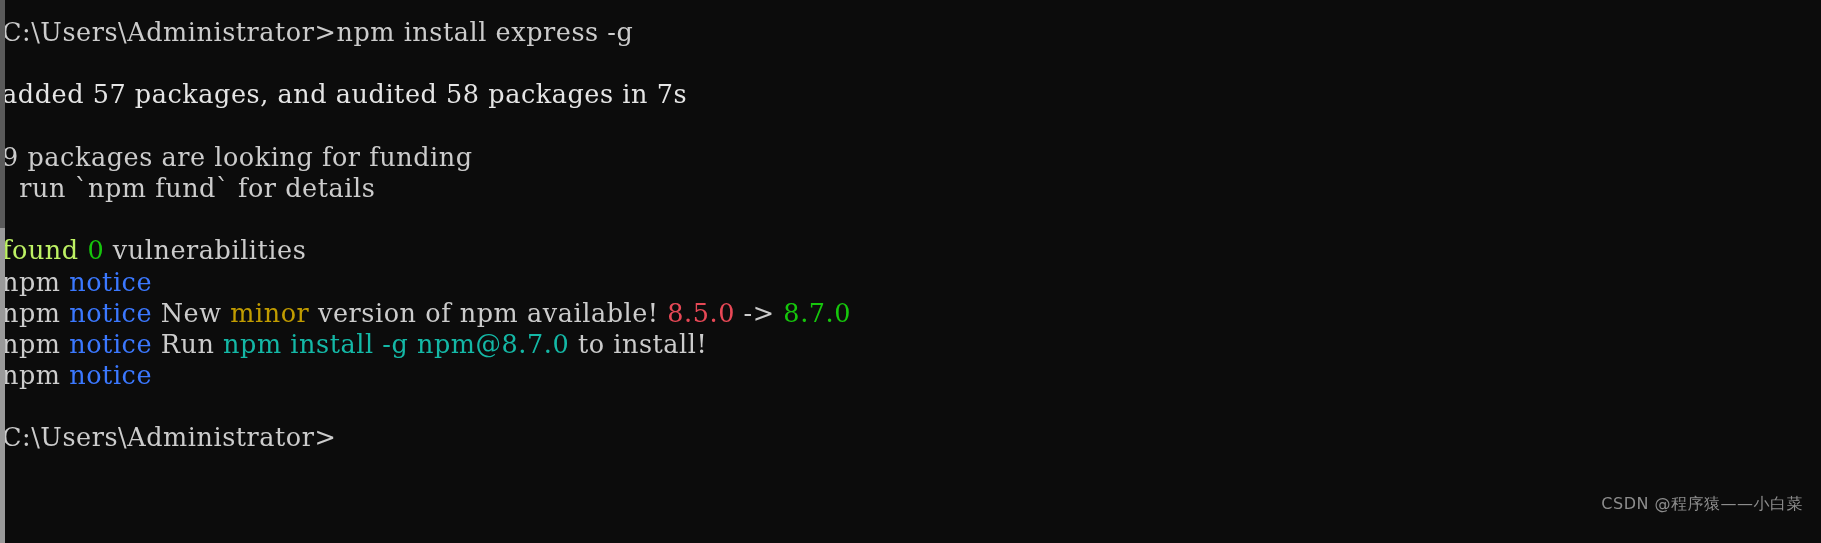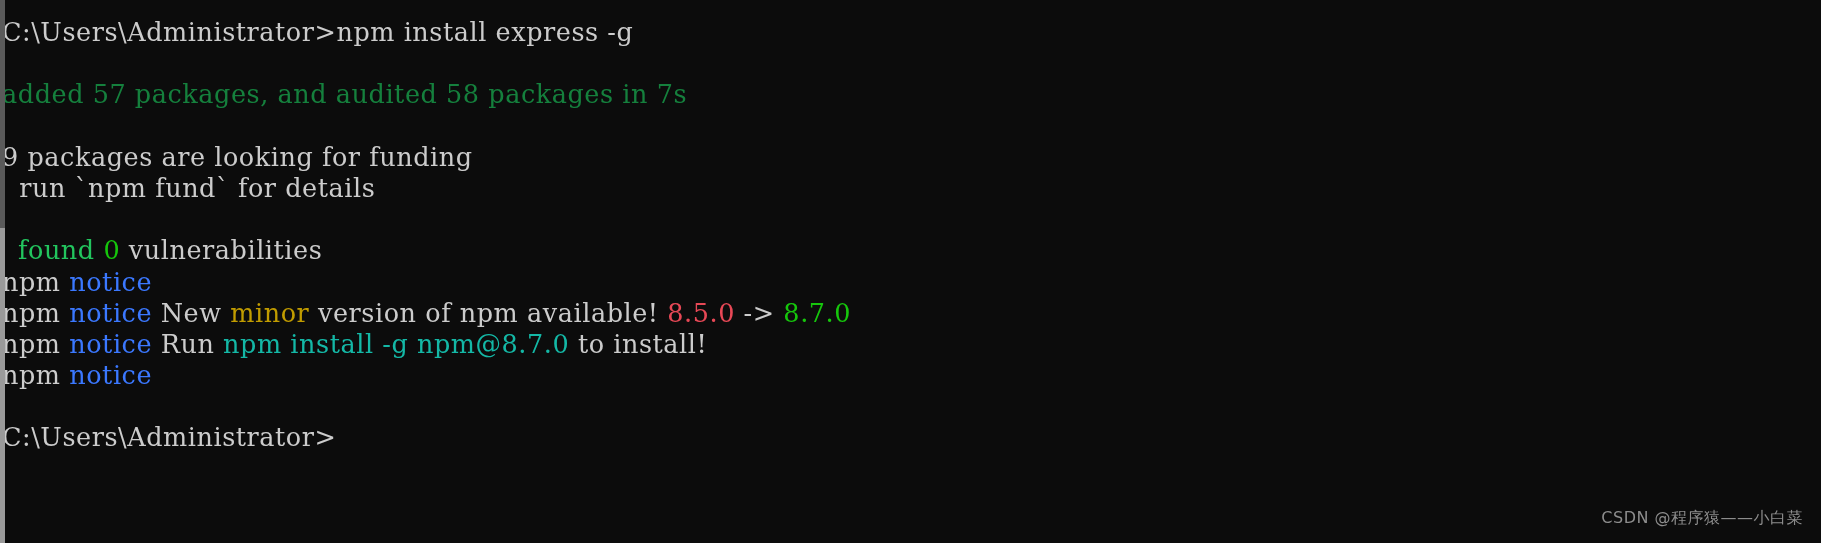--- a/index.html
+++ b/index.html
@@ -51,47 +51,47 @@
     margin-left: 2px;
   }
   .line.blank {
     color: transparent;
   }
   .seg { white-space: pre; }
 
   #watermark {
     position: absolute;
     right: 18px;
-    bottom: 14px;
+    bottom: 28px;
     font-family: "DejaVu Sans", "Liberation Sans", sans-serif;
     font-size: 16px;
     color: #8d8d8d;
     letter-spacing: 0.5px;
     white-space: pre;
     z-index: 4;
   }
 </style>
 </head>
 <body style="background: rgb(12, 12, 12);">
 
 <div id="terminal" style="background: rgb(12, 12, 12);">
 
   <div id="scrollbar-strip" style="background: rgb(154, 154, 154);">
     <div id="scrollbar-thumb" style="background: rgb(90, 90, 90); top: 0px; height: 228px;"></div>
   </div>
 
   <div id="console-text">
       <div class="line"><span class="seg" style="color: rgb(204, 204, 204);">C:\Users\Administrator&gt;npm install express -g</span></div>
       <div class="line blank"><span class="seg" style="color: rgb(204, 204, 204);"> </span></div>
-      <div class="line"><span class="seg" style="color: #15803d;">added 57 packages, and audited 58 packages in 7s</span></div>
+      <div class="line"><span class="seg" style="color: #e5e5e5;">added 57 packages, and audited 58 packages in 7s</span></div>
       <div class="line blank"><span class="seg" style="color: rgb(204, 204, 204);"> </span></div>
       <div class="line"><span class="seg" style="color: rgb(204, 204, 204);">9 packages are looking for funding</span></div>
       <div class="line"><span class="seg" style="color: rgb(204, 204, 204);">  run `npm fund` for details</span></div>
       <div class="line blank"><span class="seg" style="color: rgb(204, 204, 204);"> </span></div>
-      <div class="line"><span class="seg" style="color: #22c55e; margin-left: 16px;">found </span><span class="seg" style="color: rgb(22, 198, 12);">0</span><span class="seg" style="color: rgb(204, 204, 204);"> vulnerabilities</span></div>
+      <div class="line"><span class="seg" style="color: #bef264;">found </span><span class="seg" style="color: rgb(22, 198, 12);">0</span><span class="seg" style="color: rgb(204, 204, 204);"> vulnerabilities</span></div>
       <div class="line"><span class="seg" style="color: rgb(204, 204, 204);">npm </span><span class="seg" style="color: rgb(59, 120, 255);">notice</span></div>
       <div class="line"><span class="seg" style="color: rgb(204, 204, 204);">npm </span><span class="seg" style="color: rgb(59, 120, 255);">notice</span><span class="seg" style="color: rgb(204, 204, 204);"> New </span><span class="seg" style="color: rgb(193, 156, 0);">minor</span><span class="seg" style="color: rgb(204, 204, 204);"> version of npm available! </span><span class="seg" style="color: rgb(231, 72, 86);">8.5.0</span><span class="seg" style="color: rgb(204, 204, 204);"> -&gt; </span><span class="seg" style="color: rgb(22, 198, 12);">8.7.0</span></div>
       <div class="line"><span class="seg" style="color: rgb(204, 204, 204);">npm </span><span class="seg" style="color: rgb(59, 120, 255);">notice</span><span class="seg" style="color: rgb(204, 204, 204);"> Run </span><span class="seg" style="color: #14b8a6;">npm install -g npm@8.7.0</span><span class="seg" style="color: rgb(204, 204, 204);"> to install!</span></div>
       <div class="line"><span class="seg" style="color: rgb(204, 204, 204);">npm </span><span class="seg" style="color: rgb(59, 120, 255);">notice</span></div>
       <div class="line blank"><span class="seg" style="color: rgb(204, 204, 204);"> </span></div>
       <div class="line"><span class="seg" style="color: rgb(204, 204, 204);">C:\Users\Administrator&gt;</span></div>
     </div>
 
   <div id="watermark">CSDN @程序猿——小白菜</div>
 

